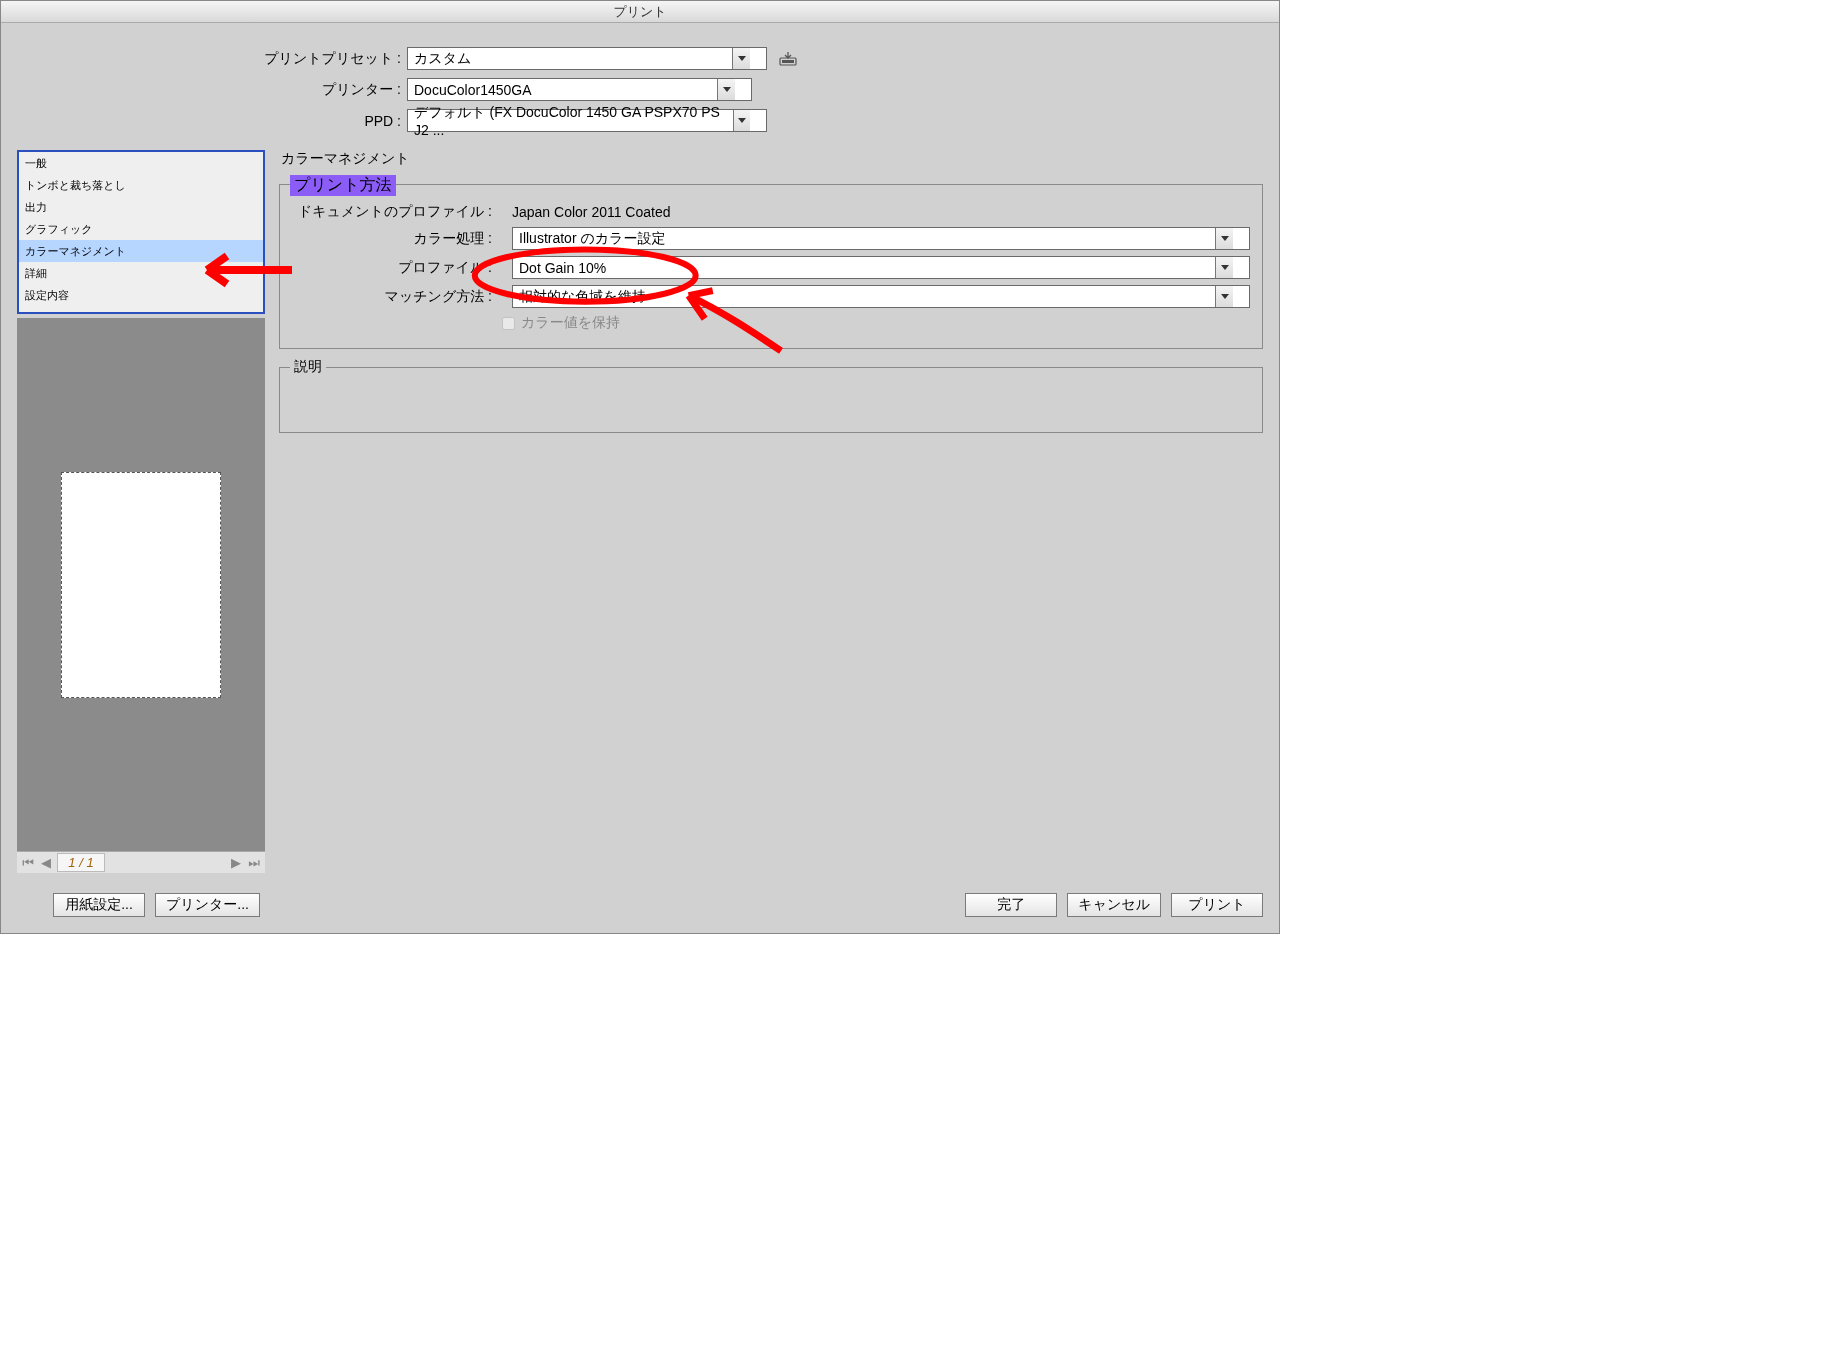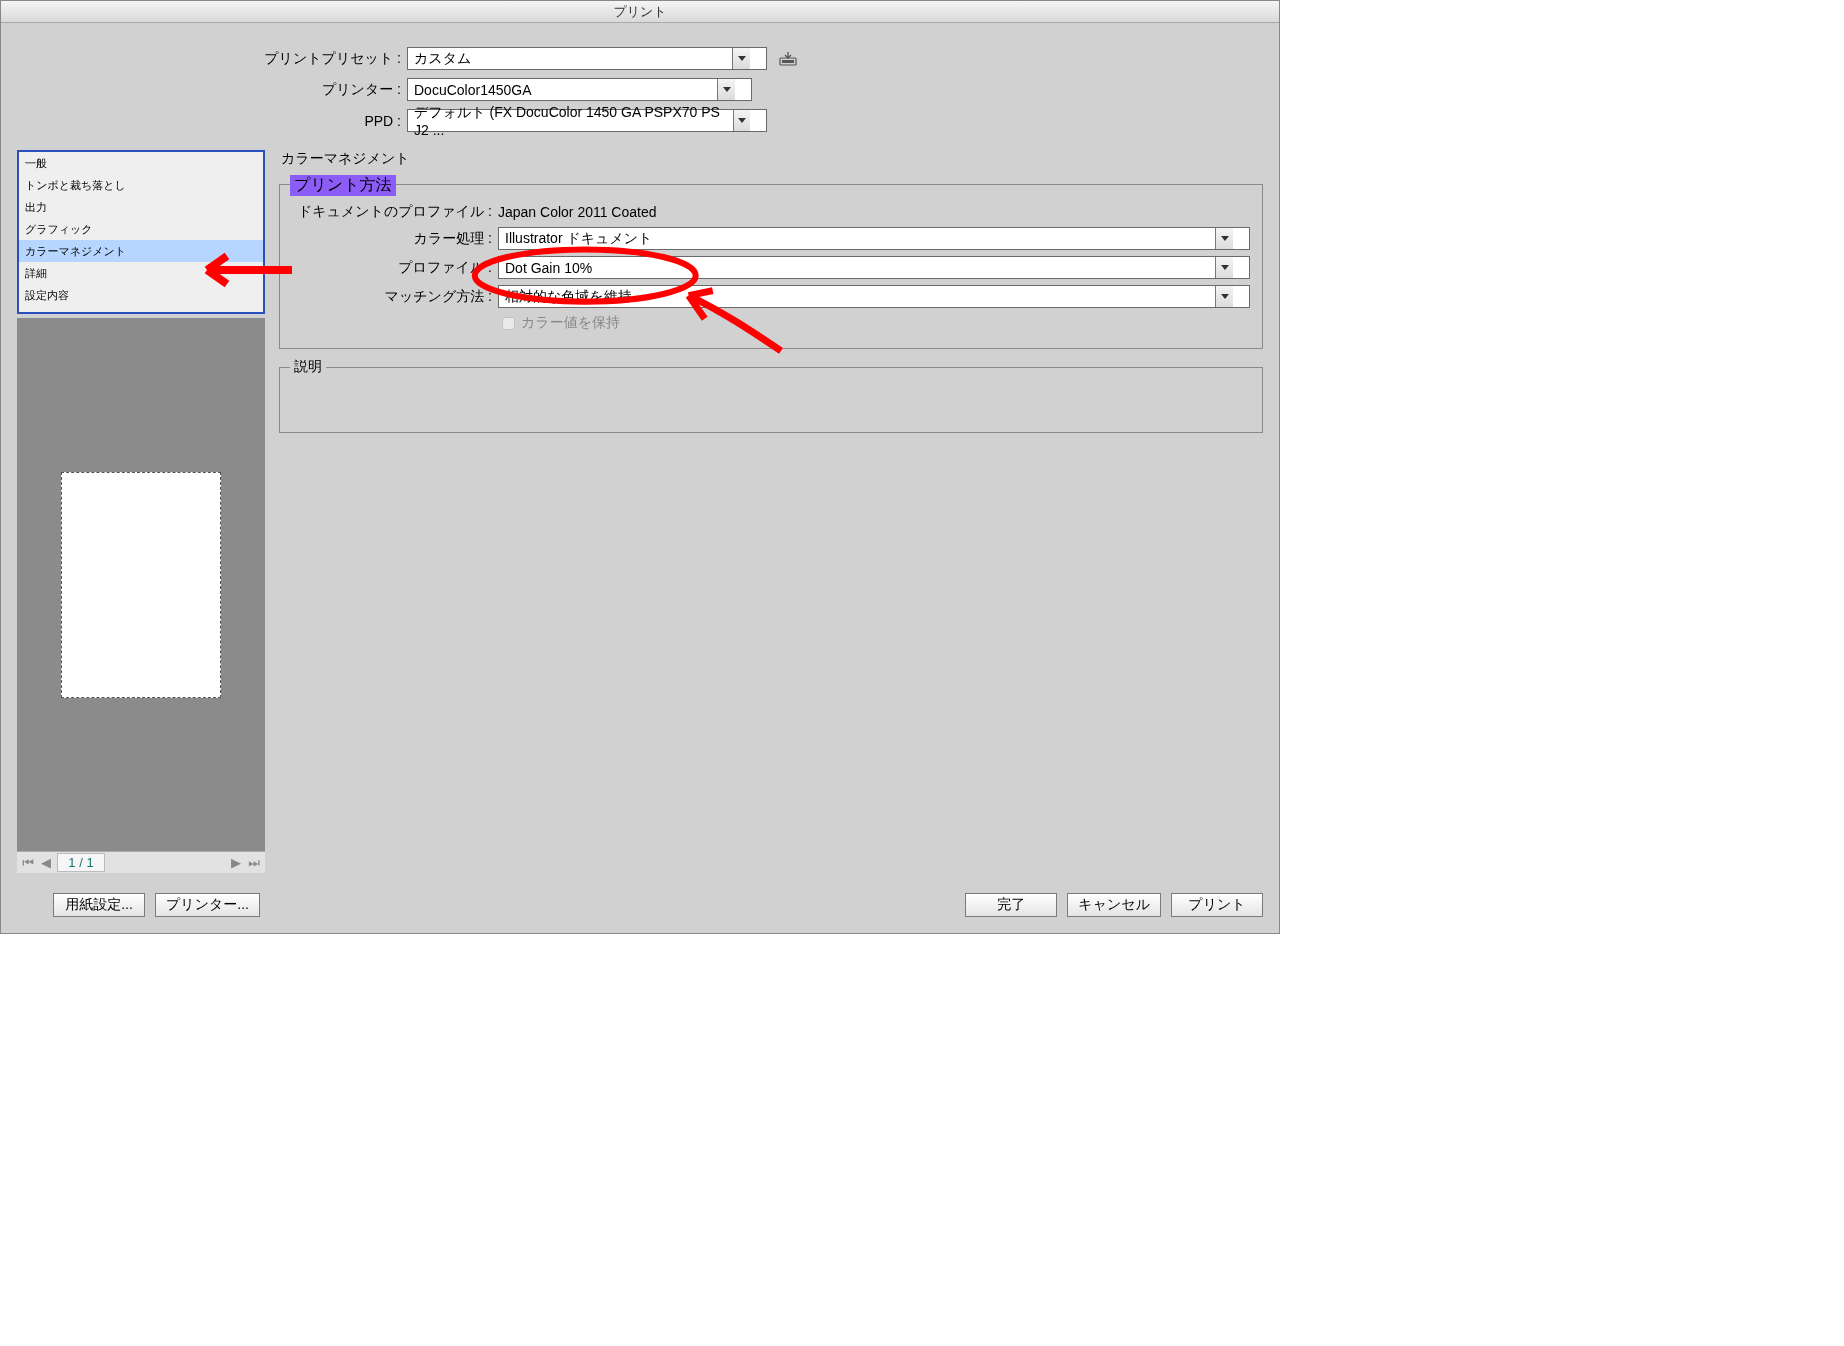--- a/index.html
+++ b/index.html
@@ -132,22 +132,23 @@
     gap: 4px;
     font-size: 13px;
     color: #888;
   }
   .preview-nav .navbtn { width:14px; text-align:center; color:#888; }
   .preview-nav input {
     width:48px;
     border:1px solid #bbb;
     text-align:center;
     font-size:13px;
-    color:#0f766e;
+    color:#a16207;
     background:#f6f6f6;
+    font-style:italic;
   }
   .doc-info {
     background: #d1d1d1;
     padding: 4px 6px 8px 6px;
     font-size: 14px;
     text-align: right;
   }
 
   .right-col {
     flex: 1;
@@ -169,21 +170,21 @@
     position: absolute;
     top: -10px;
     left: 10px;
     background: #8b5cf6;
     padding: 0 4px;
     font-size: 16px;
   }
   .opt-row {
     display: flex;
     align-items: center;
-    gap: 6px;
+    gap: 20px;
     margin: 6px 0;
   }
   .opt-label {
     width: 200px;
     text-align: right;
     font-size: 14px;
   }
   .opt-value { font-size: 14px; }
   .check-row {
     display: flex;
@@ -330,21 +331,21 @@
           <span class="legend">プリント方法</span>
 
           <div class="opt-row">
             <span class="opt-label">ドキュメントのプロファイル :</span>
             <span class="opt-value">Japan Color 2011 Coated</span>
           </div>
 
           <div class="opt-row">
             <span class="opt-label">カラー処理 :</span>
             <div class="dropdown" style="flex:1;">
-              <span>Illustrator ドキュメント</span>
+              <span>Illustrator のカラー設定</span>
               <span class="arrow">
                 <svg viewBox="0 0 10 6">
                     <polygon points="0,0 10,0 5,6" fill="#333"></polygon>
                   </svg>
               </span>
             </div>
           </div>
 
           <div class="opt-row">
             <span class="opt-label">プロファイル :</span>

